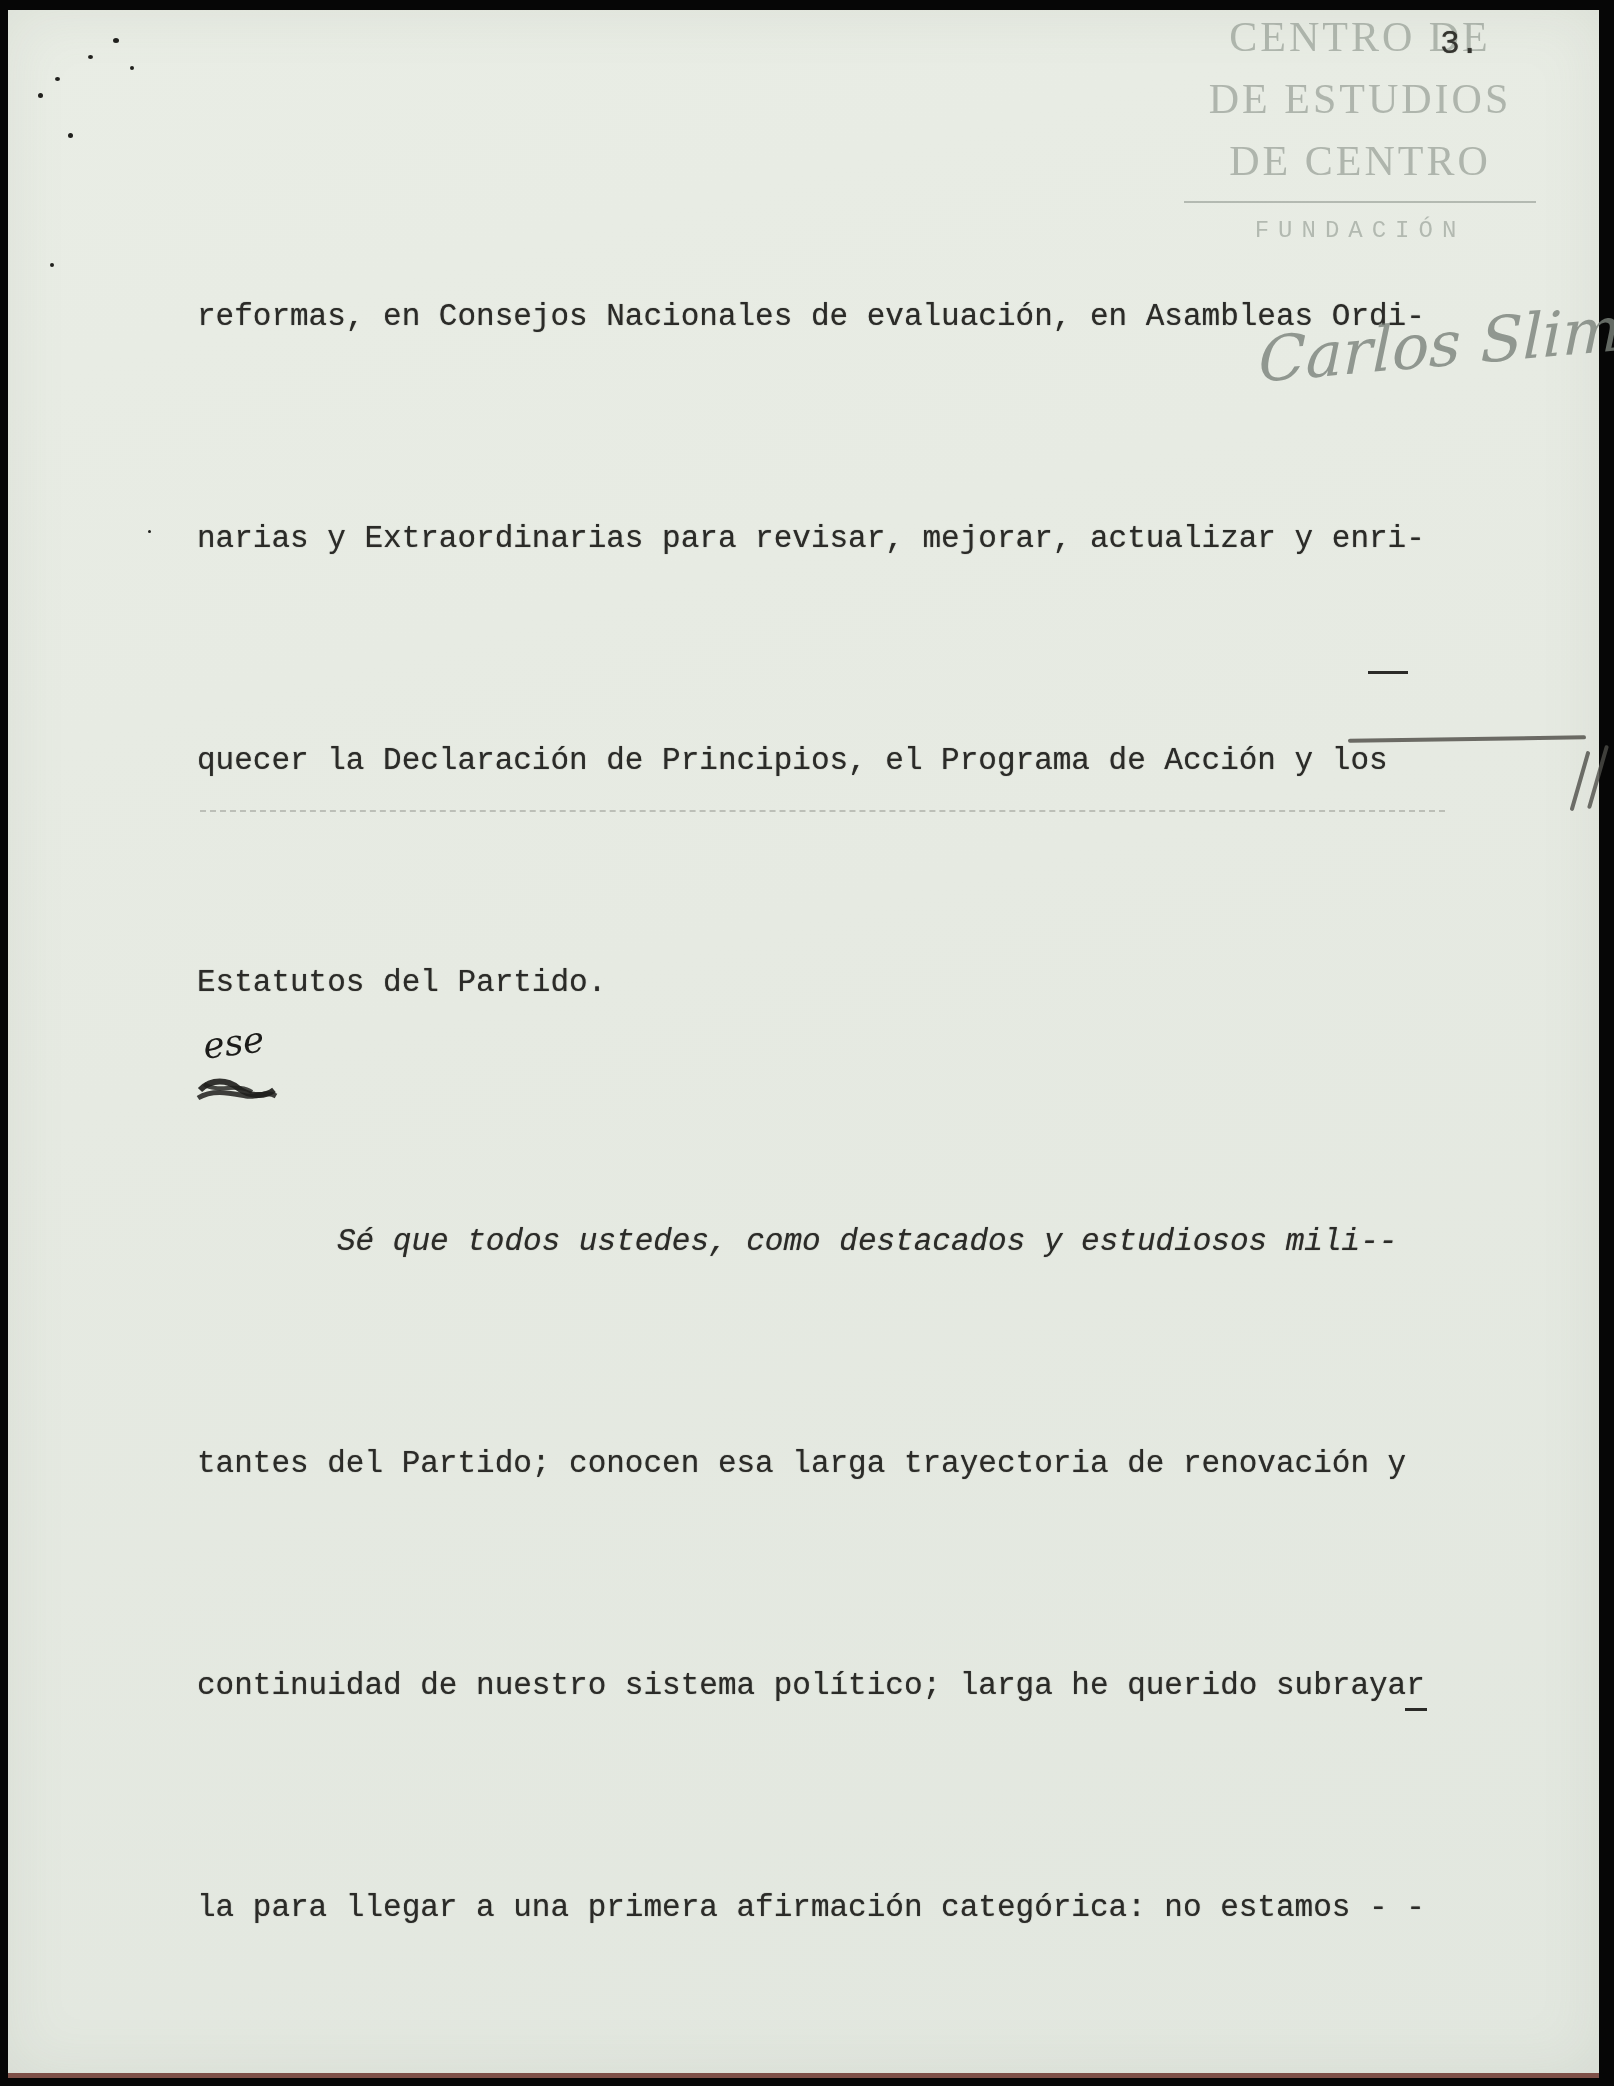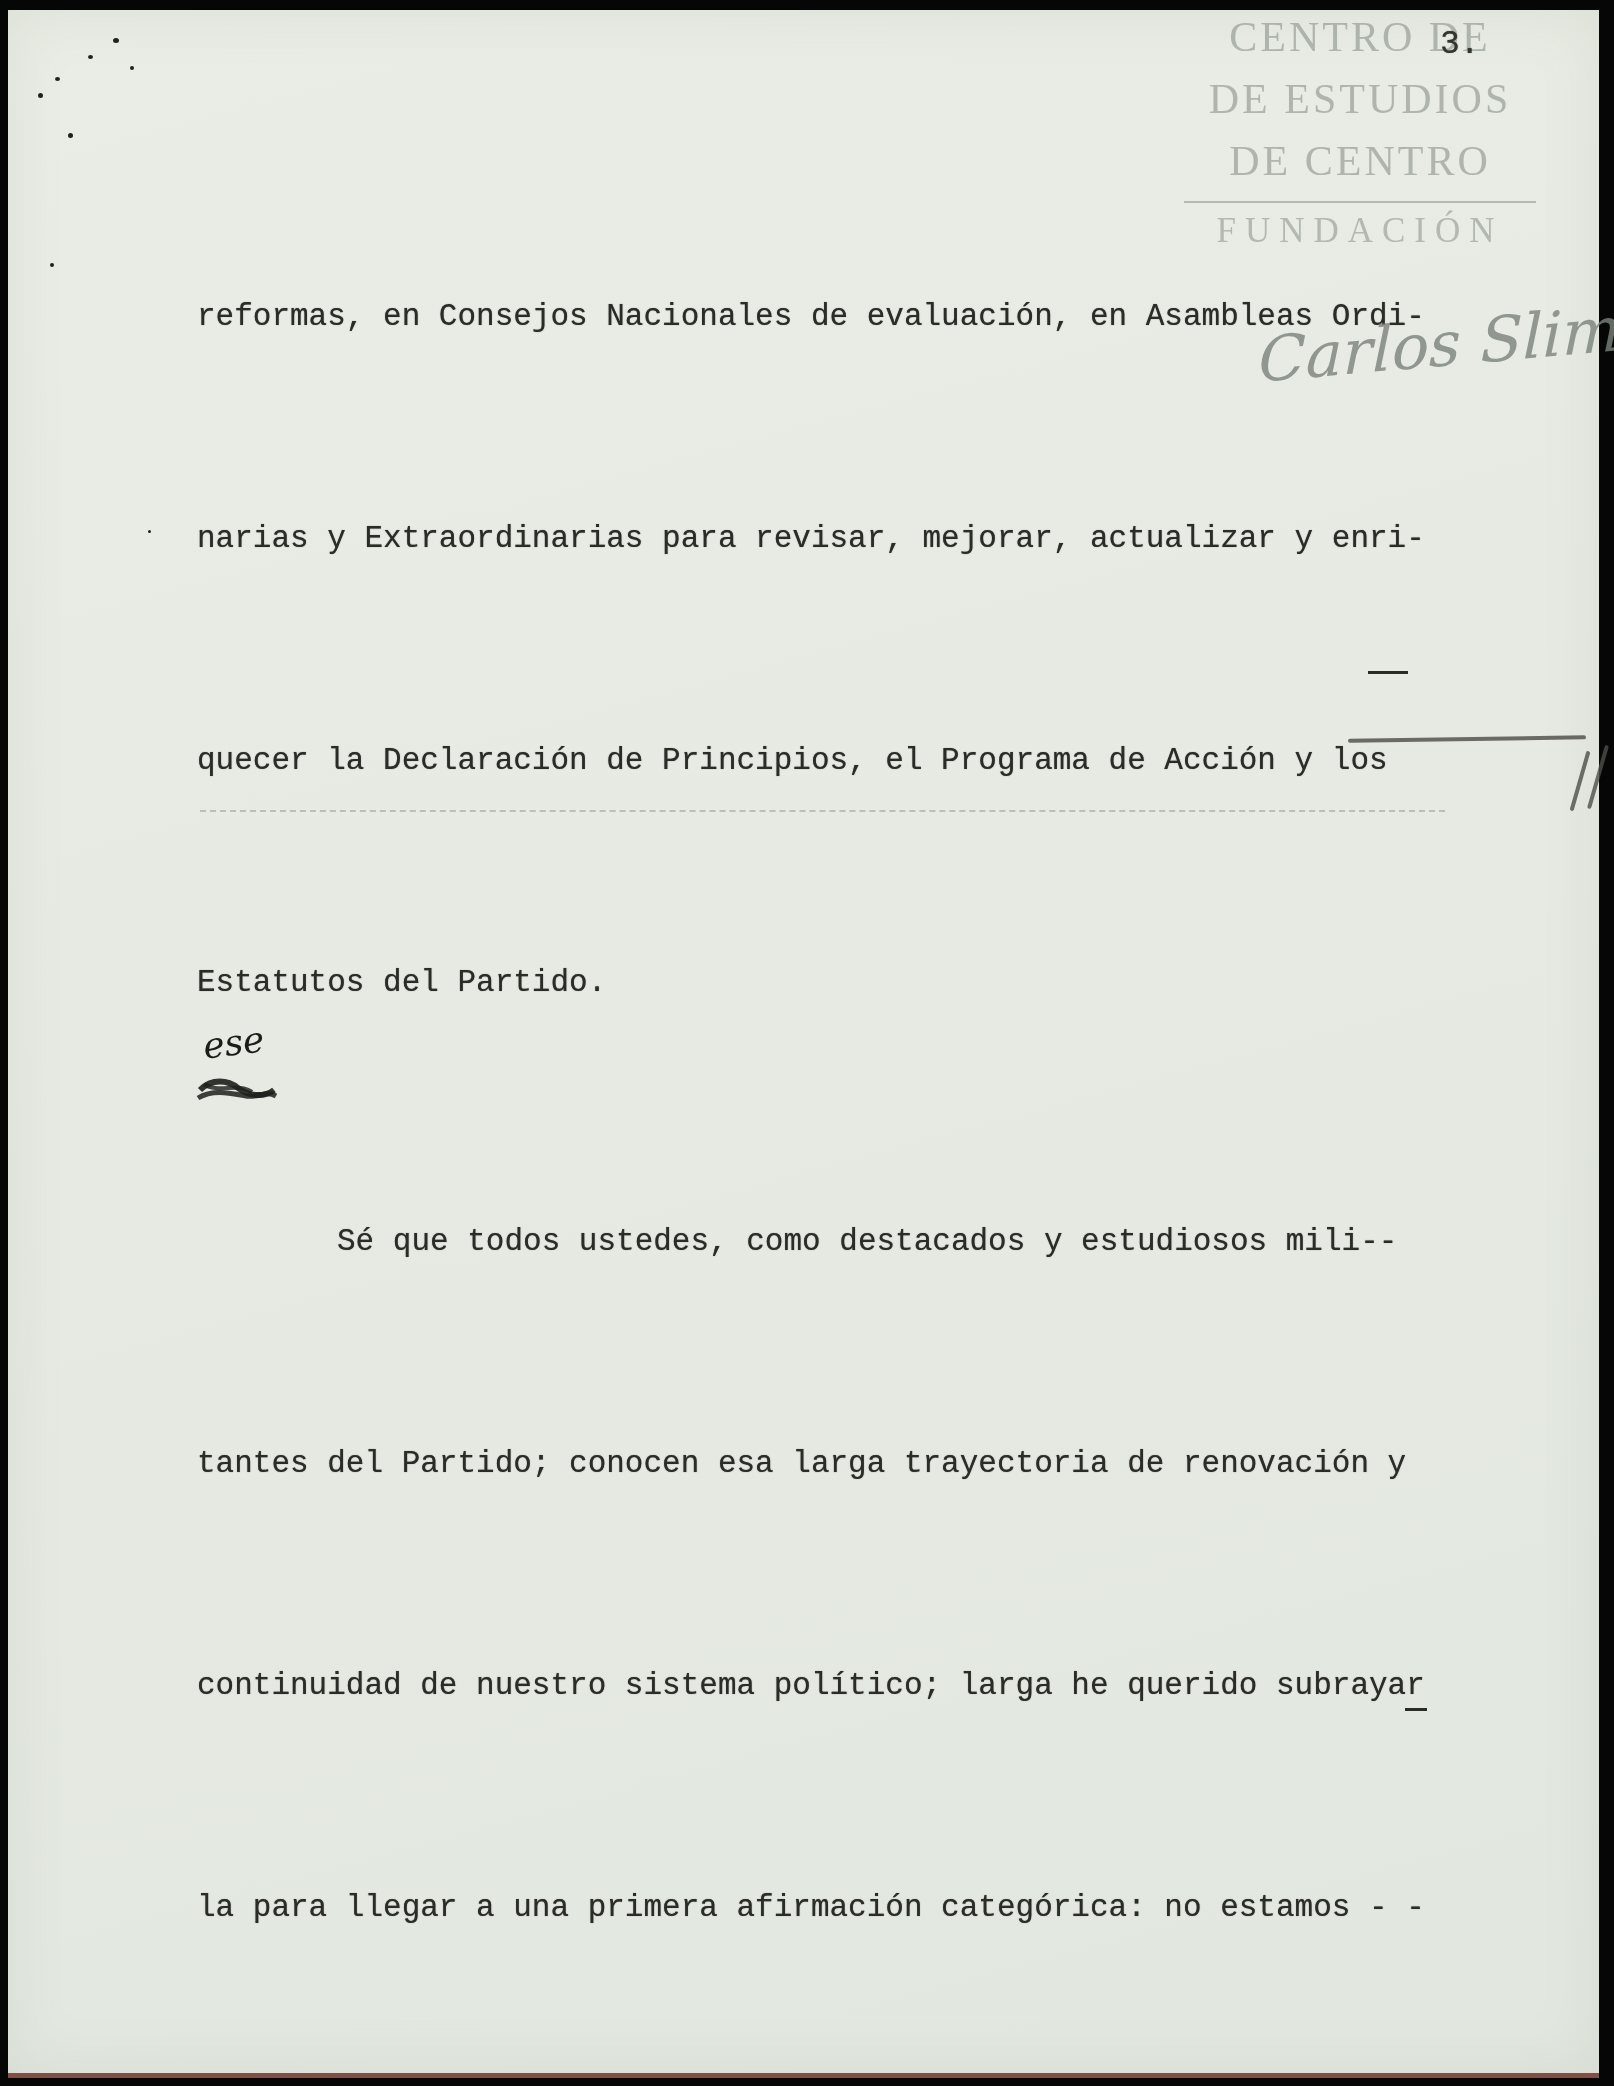--- a/index.html
+++ b/index.html
@@ -16,43 +16,43 @@
   .text-block{
     position:absolute;left:197px;top:132px;width:1290px;
     font-family:"Liberation Mono",monospace;
     font-size:31px;line-height:74px;
     color:#2b2b28;
     text-shadow:0 0 1px rgba(45,45,40,0.65);
     white-space:pre;
     z-index:2;
   }
   .line{height:74px;}
-  .pgap{margin-top:37px;}
+  .pgap{margin-top:37px;font-style:italic;}
   .indent{padding-left:140px;}
 
   
   .page-number{
     position:absolute;left:1440px;top:26px;
     font-family:"Liberation Mono",monospace;font-size:33px;color:#34342f;
     text-shadow:0 0 1px rgba(45,45,40,0.7);
     z-index:4;
   }
 
   
   .watermark{
     position:absolute;left:1184px;top:6px;width:352px;text-align:center;
     font-family:"Liberation Serif",serif;
     font-size:42px;line-height:62px;letter-spacing:3px;
     color:rgba(128,136,128,0.55);
     z-index:3;pointer-events:none;
   }
   .wm-rule{border-top:2px solid rgba(128,136,128,0.5);margin:9px 0 6px 0;}
   .wm-foundation{
-    font-family:Liberation Serif, serif;
-    font-size:35px;letter-spacing:9px;line-height:44px;
+    font-family:Liberation Mono, monospace;
+    font-size:24px;letter-spacing:9px;line-height:44px;
     color:rgba(135,143,135,0.55);
   }
   .wm-signature{
     position:absolute;left:1258px;top:308px;width:360px;
     font-family:"DejaVu Serif",serif;font-style:italic;
     font-size:62px;color:rgba(122,130,122,0.8);
     transform:rotate(-5deg) skewX(-6deg);
     z-index:3;white-space:nowrap;pointer-events:none;
   }
 

